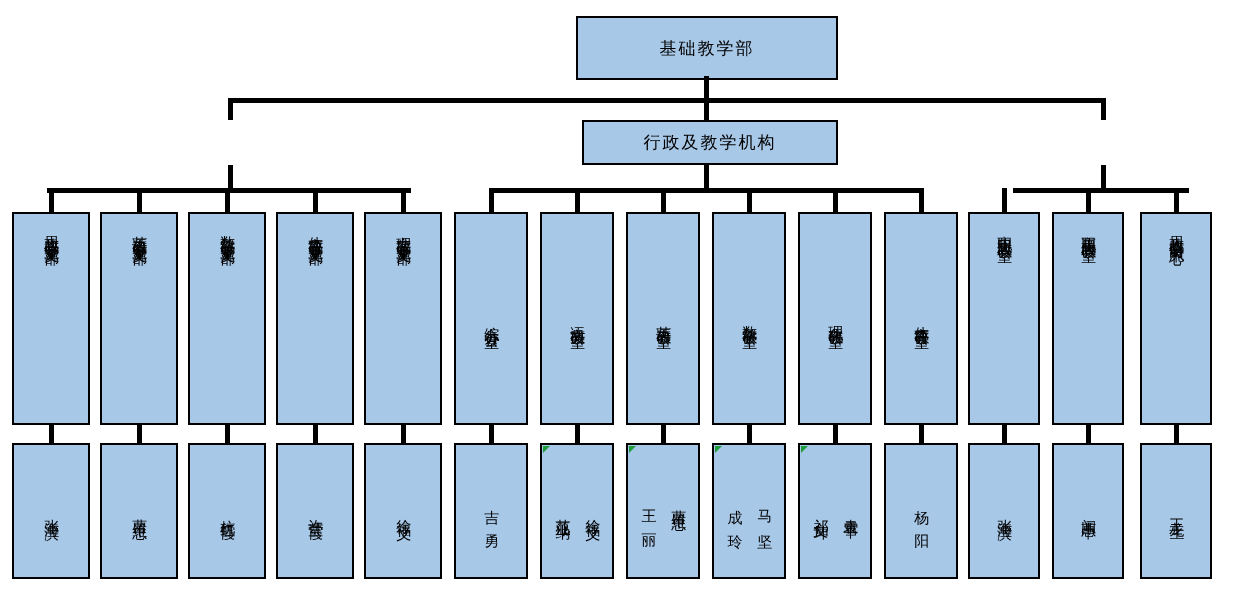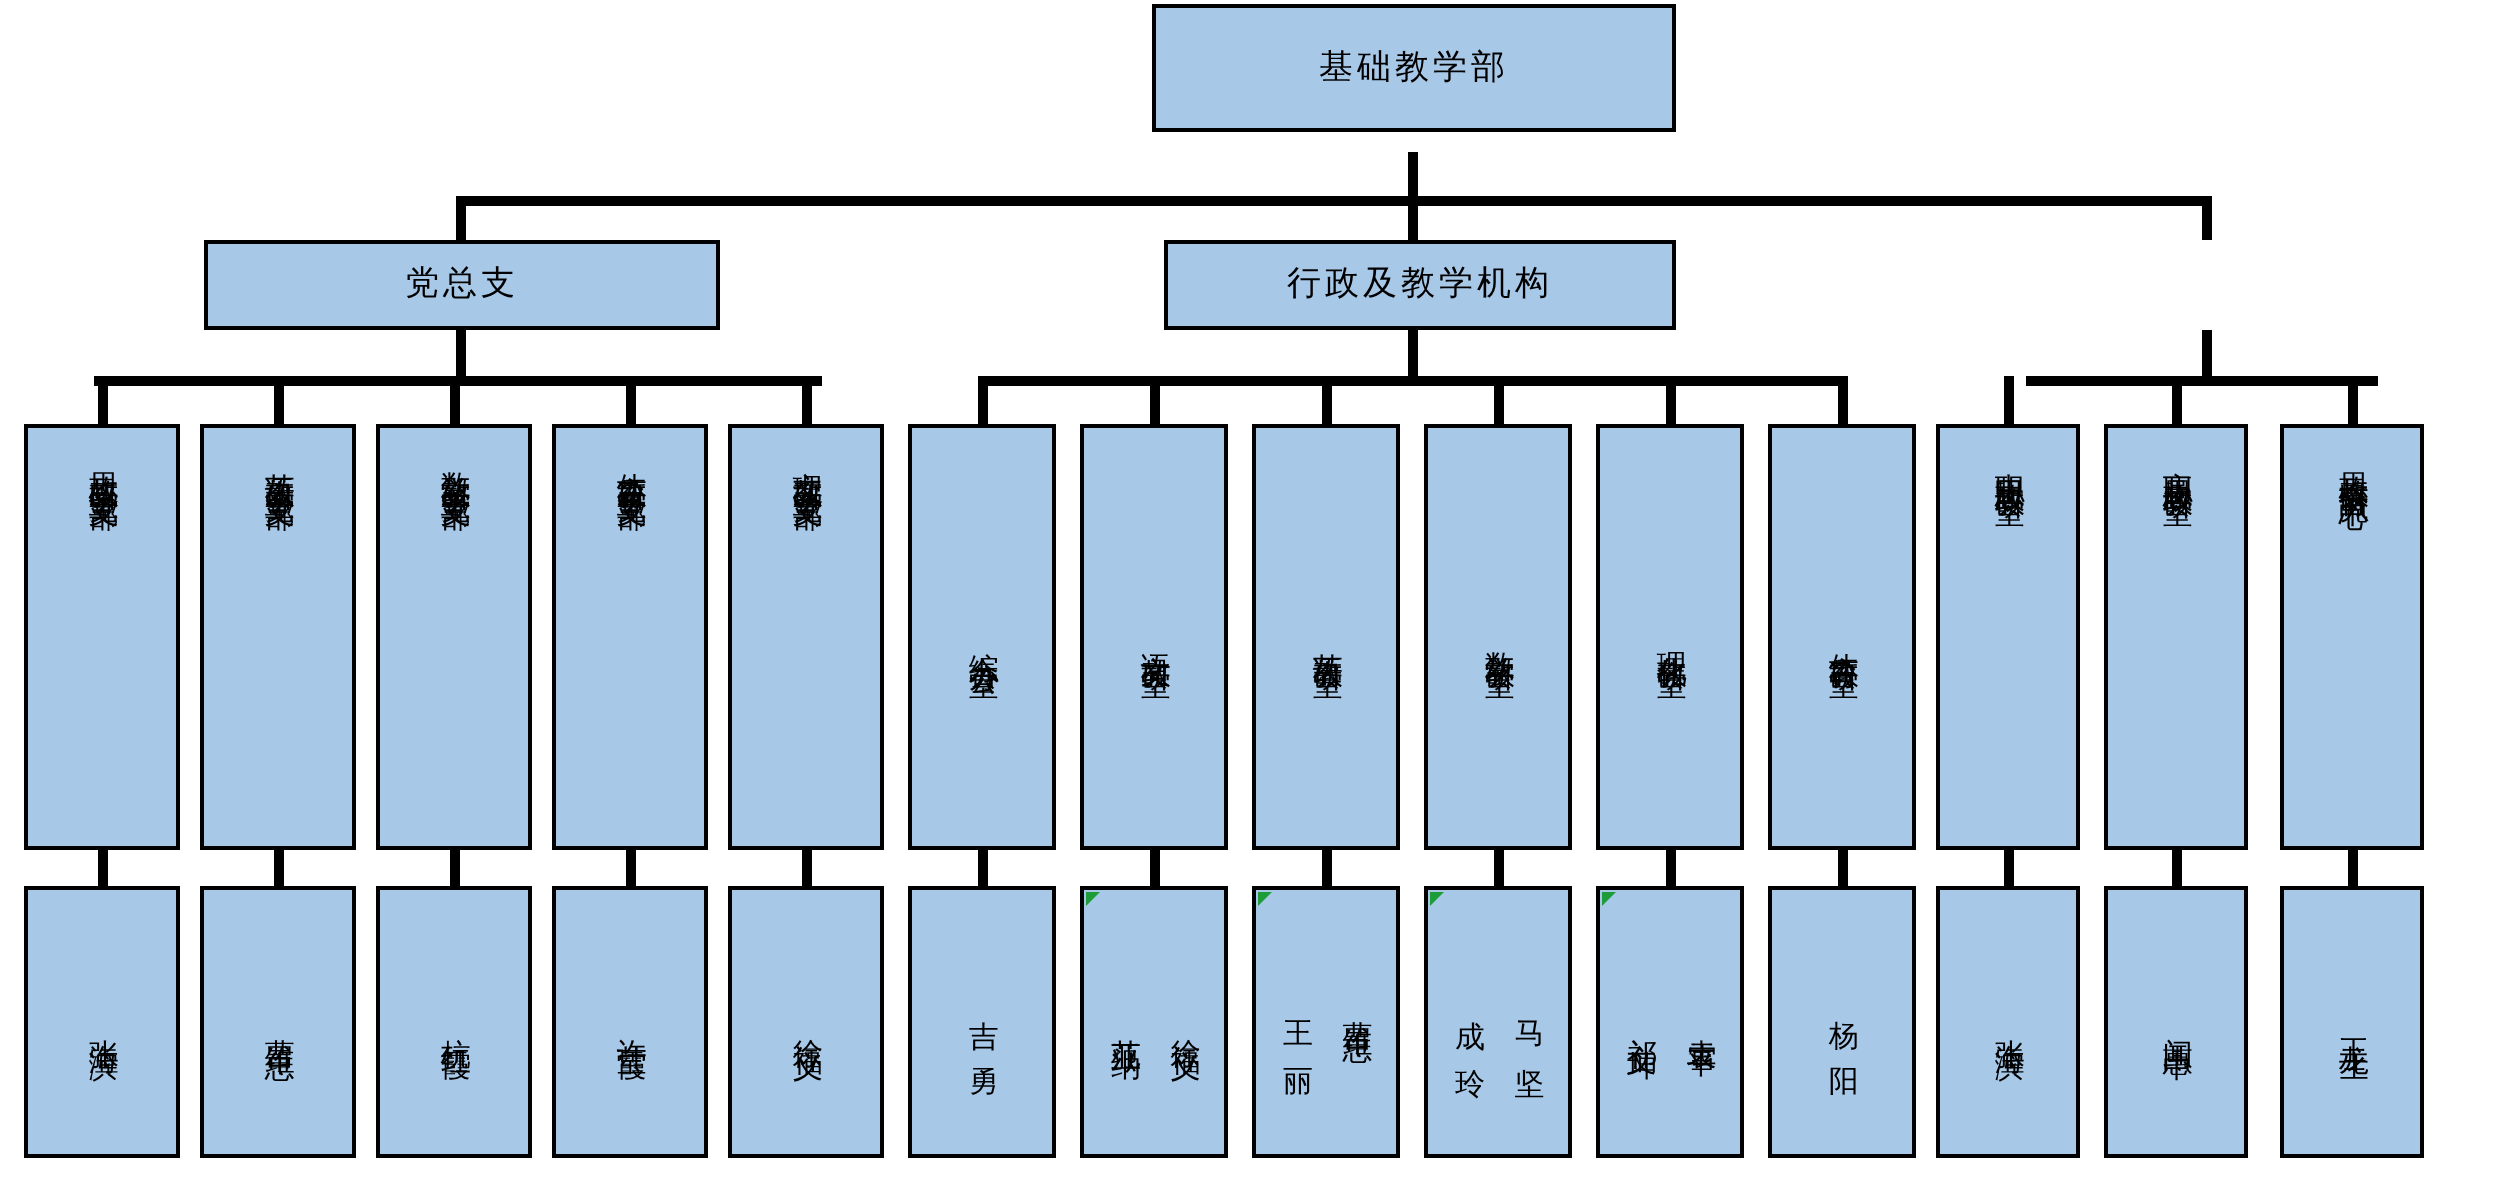--- a/index.html
+++ b/index.html
@@ -81,35 +81,32 @@
     width:0;height:0;
     border-top:7px solid #1f9c3a;
     border-right:7px solid transparent;
   }
 </style>
 </head>
 <body>
 
 <div id="chart">
 
-  <div class="box horiz" style="left:576px;top:2px;width:262px;height:64px;">
+  <div class="box horiz" style="left:576px;top:16px;width:262px;height:64px;">
     <span class="lbl">基础教学部</span>
   </div>
 
   <div class="conn" style="left:704px;top:76px;width:5px;height:24px;"></div>
 
   <div class="conn" style="left:228px;top:98px;width:878px;height:5px;"></div>
 
   <div class="conn" style="left:228px;top:98px;width:5px;height:22px;"></div>
   <div class="conn" style="left:704px;top:98px;width:5px;height:22px;"></div>
   <div class="conn" style="left:1101px;top:98px;width:5px;height:22px;"></div>
 
-  <div class="box horiz" style="left:102px;top:120px;width:258px;height:45px;">
-    <span class="lbl">党总支</span>
-  </div>
   <div class="box horiz" style="left:582px;top:120px;width:256px;height:45px;justify-content:center;">
     <span class="lbl">行政及教学机构</span>
   </div>
 
   <div class="conn" style="left:228px;top:165px;width:5px;height:25px;"></div>
   <div class="conn" style="left:704px;top:165px;width:5px;height:25px;"></div>
   <div class="conn" style="left:1101px;top:165px;width:5px;height:25px;"></div>
 
   <div class="conn" style="left:47px;top:188px;width:364px;height:5px;"></div>
   <div class="conn" style="left:489px;top:188px;width:430px;height:5px;"></div>

